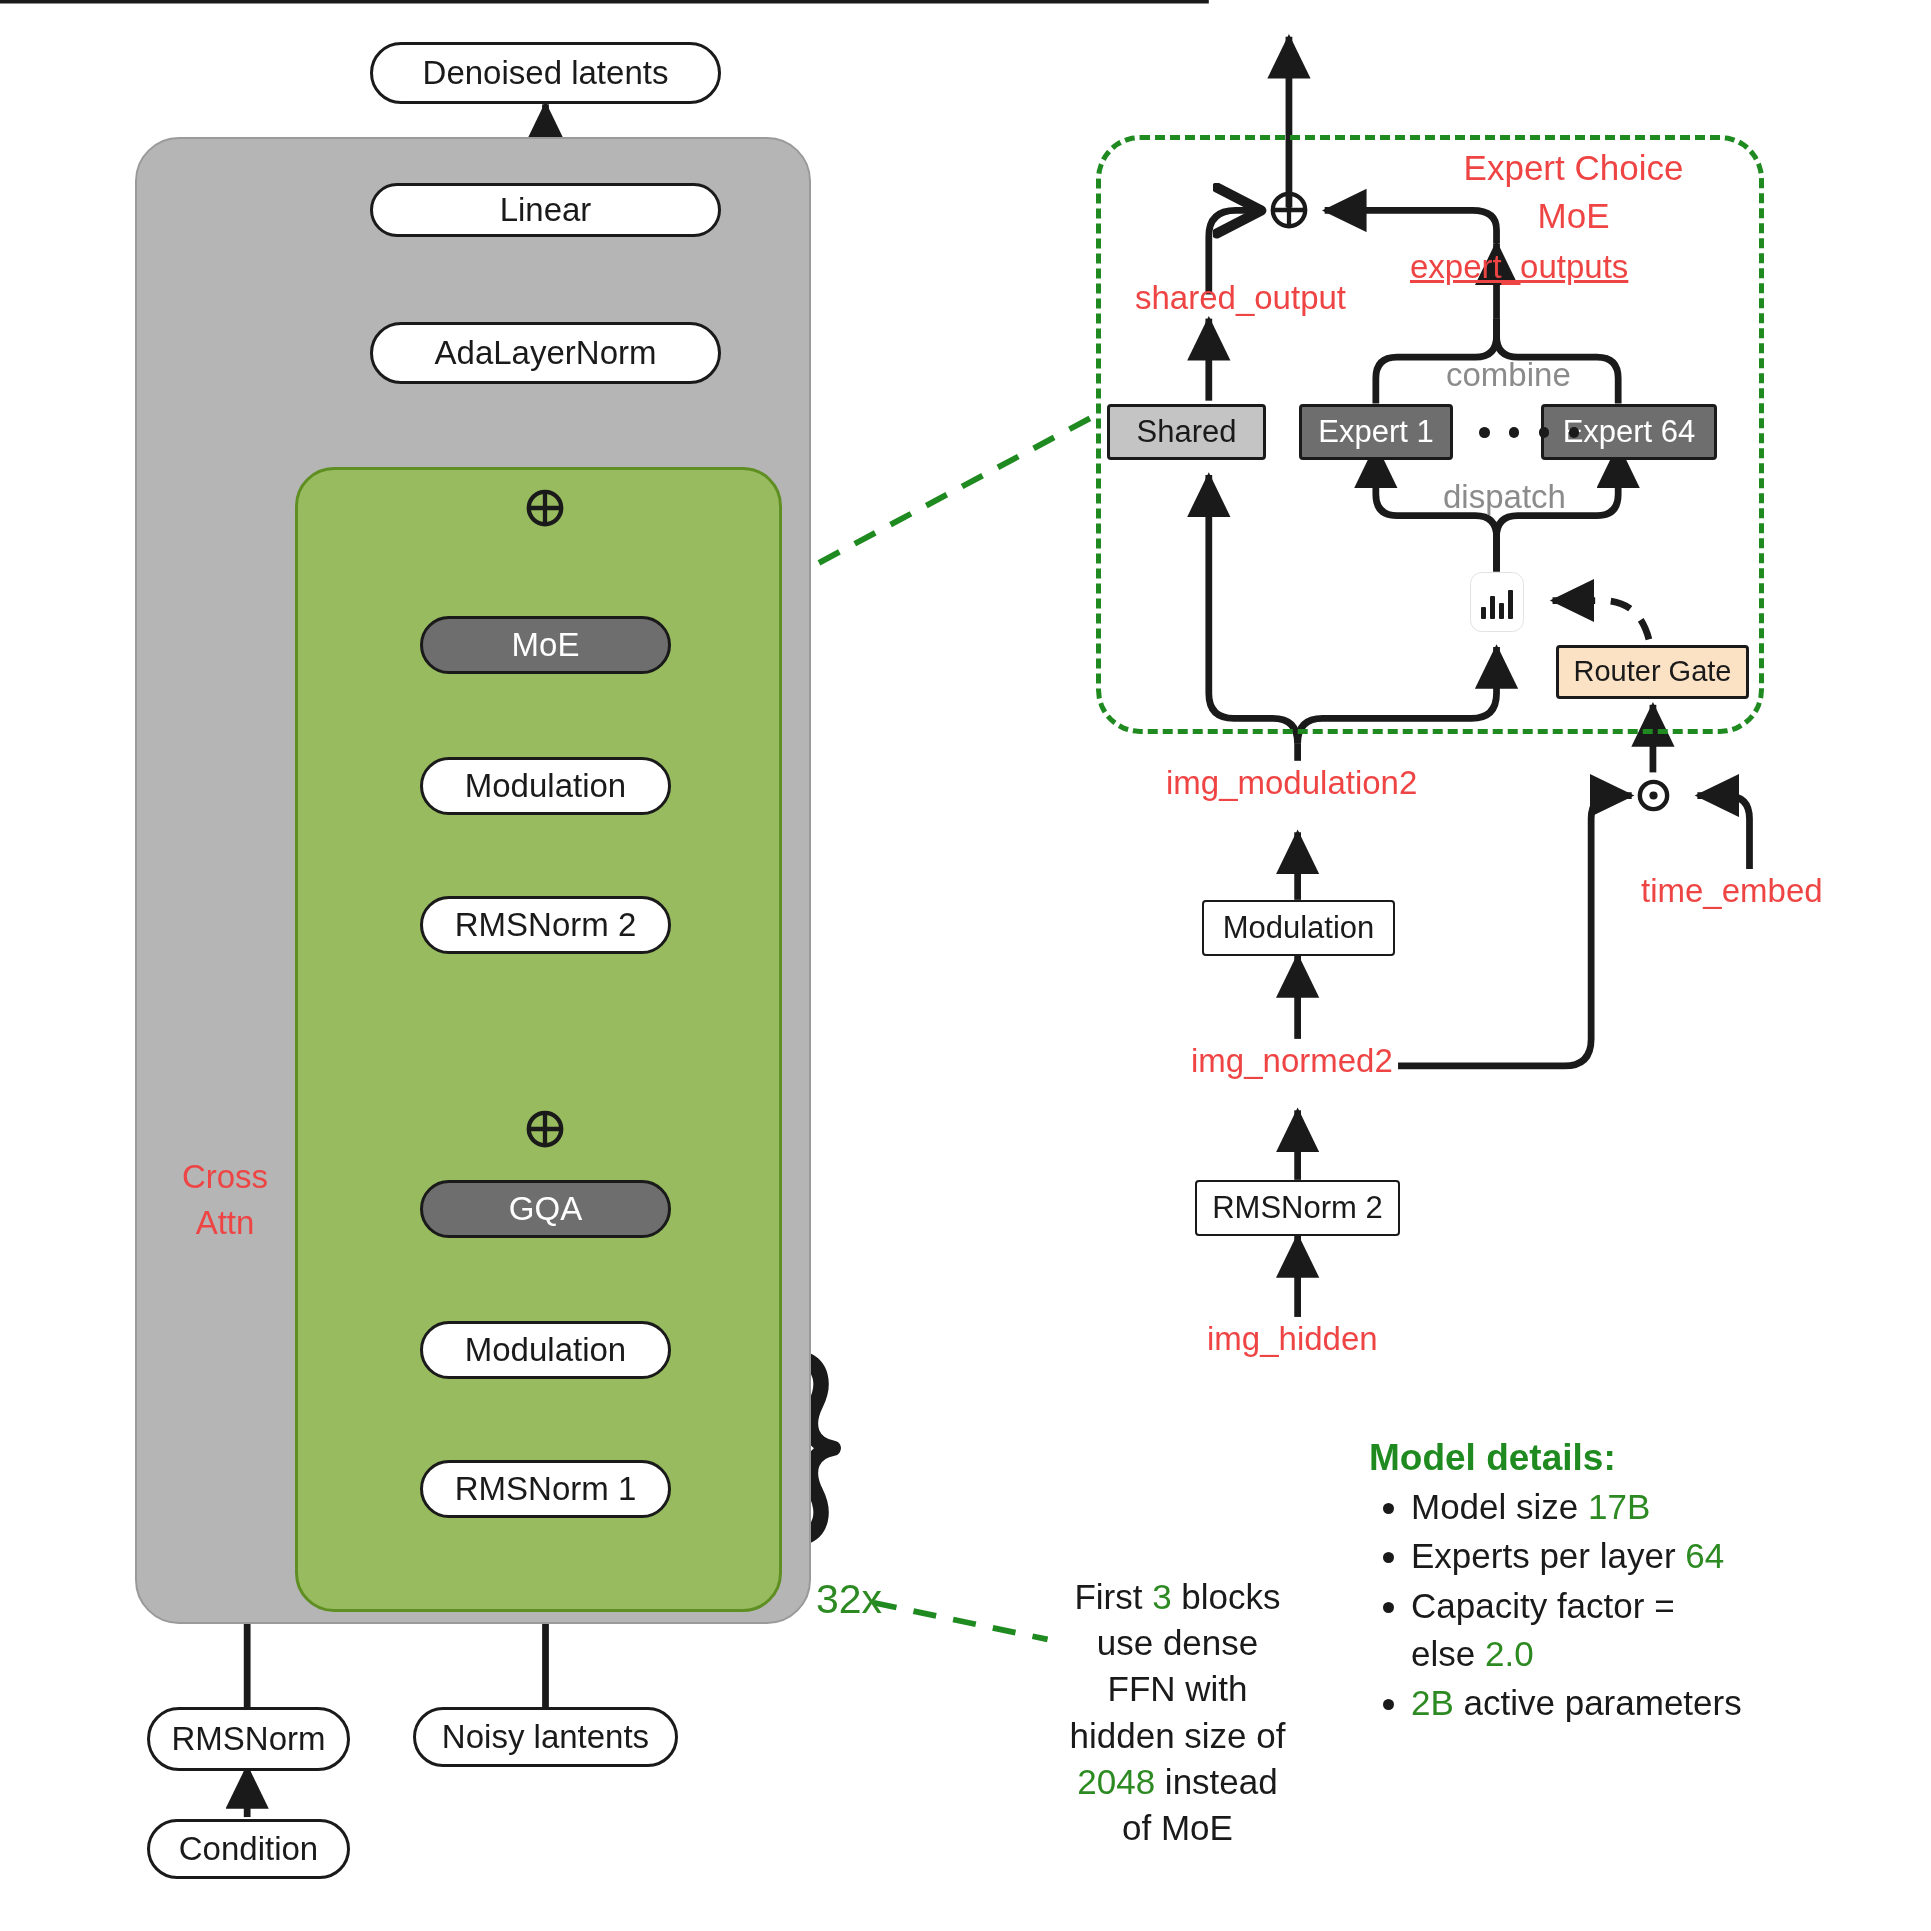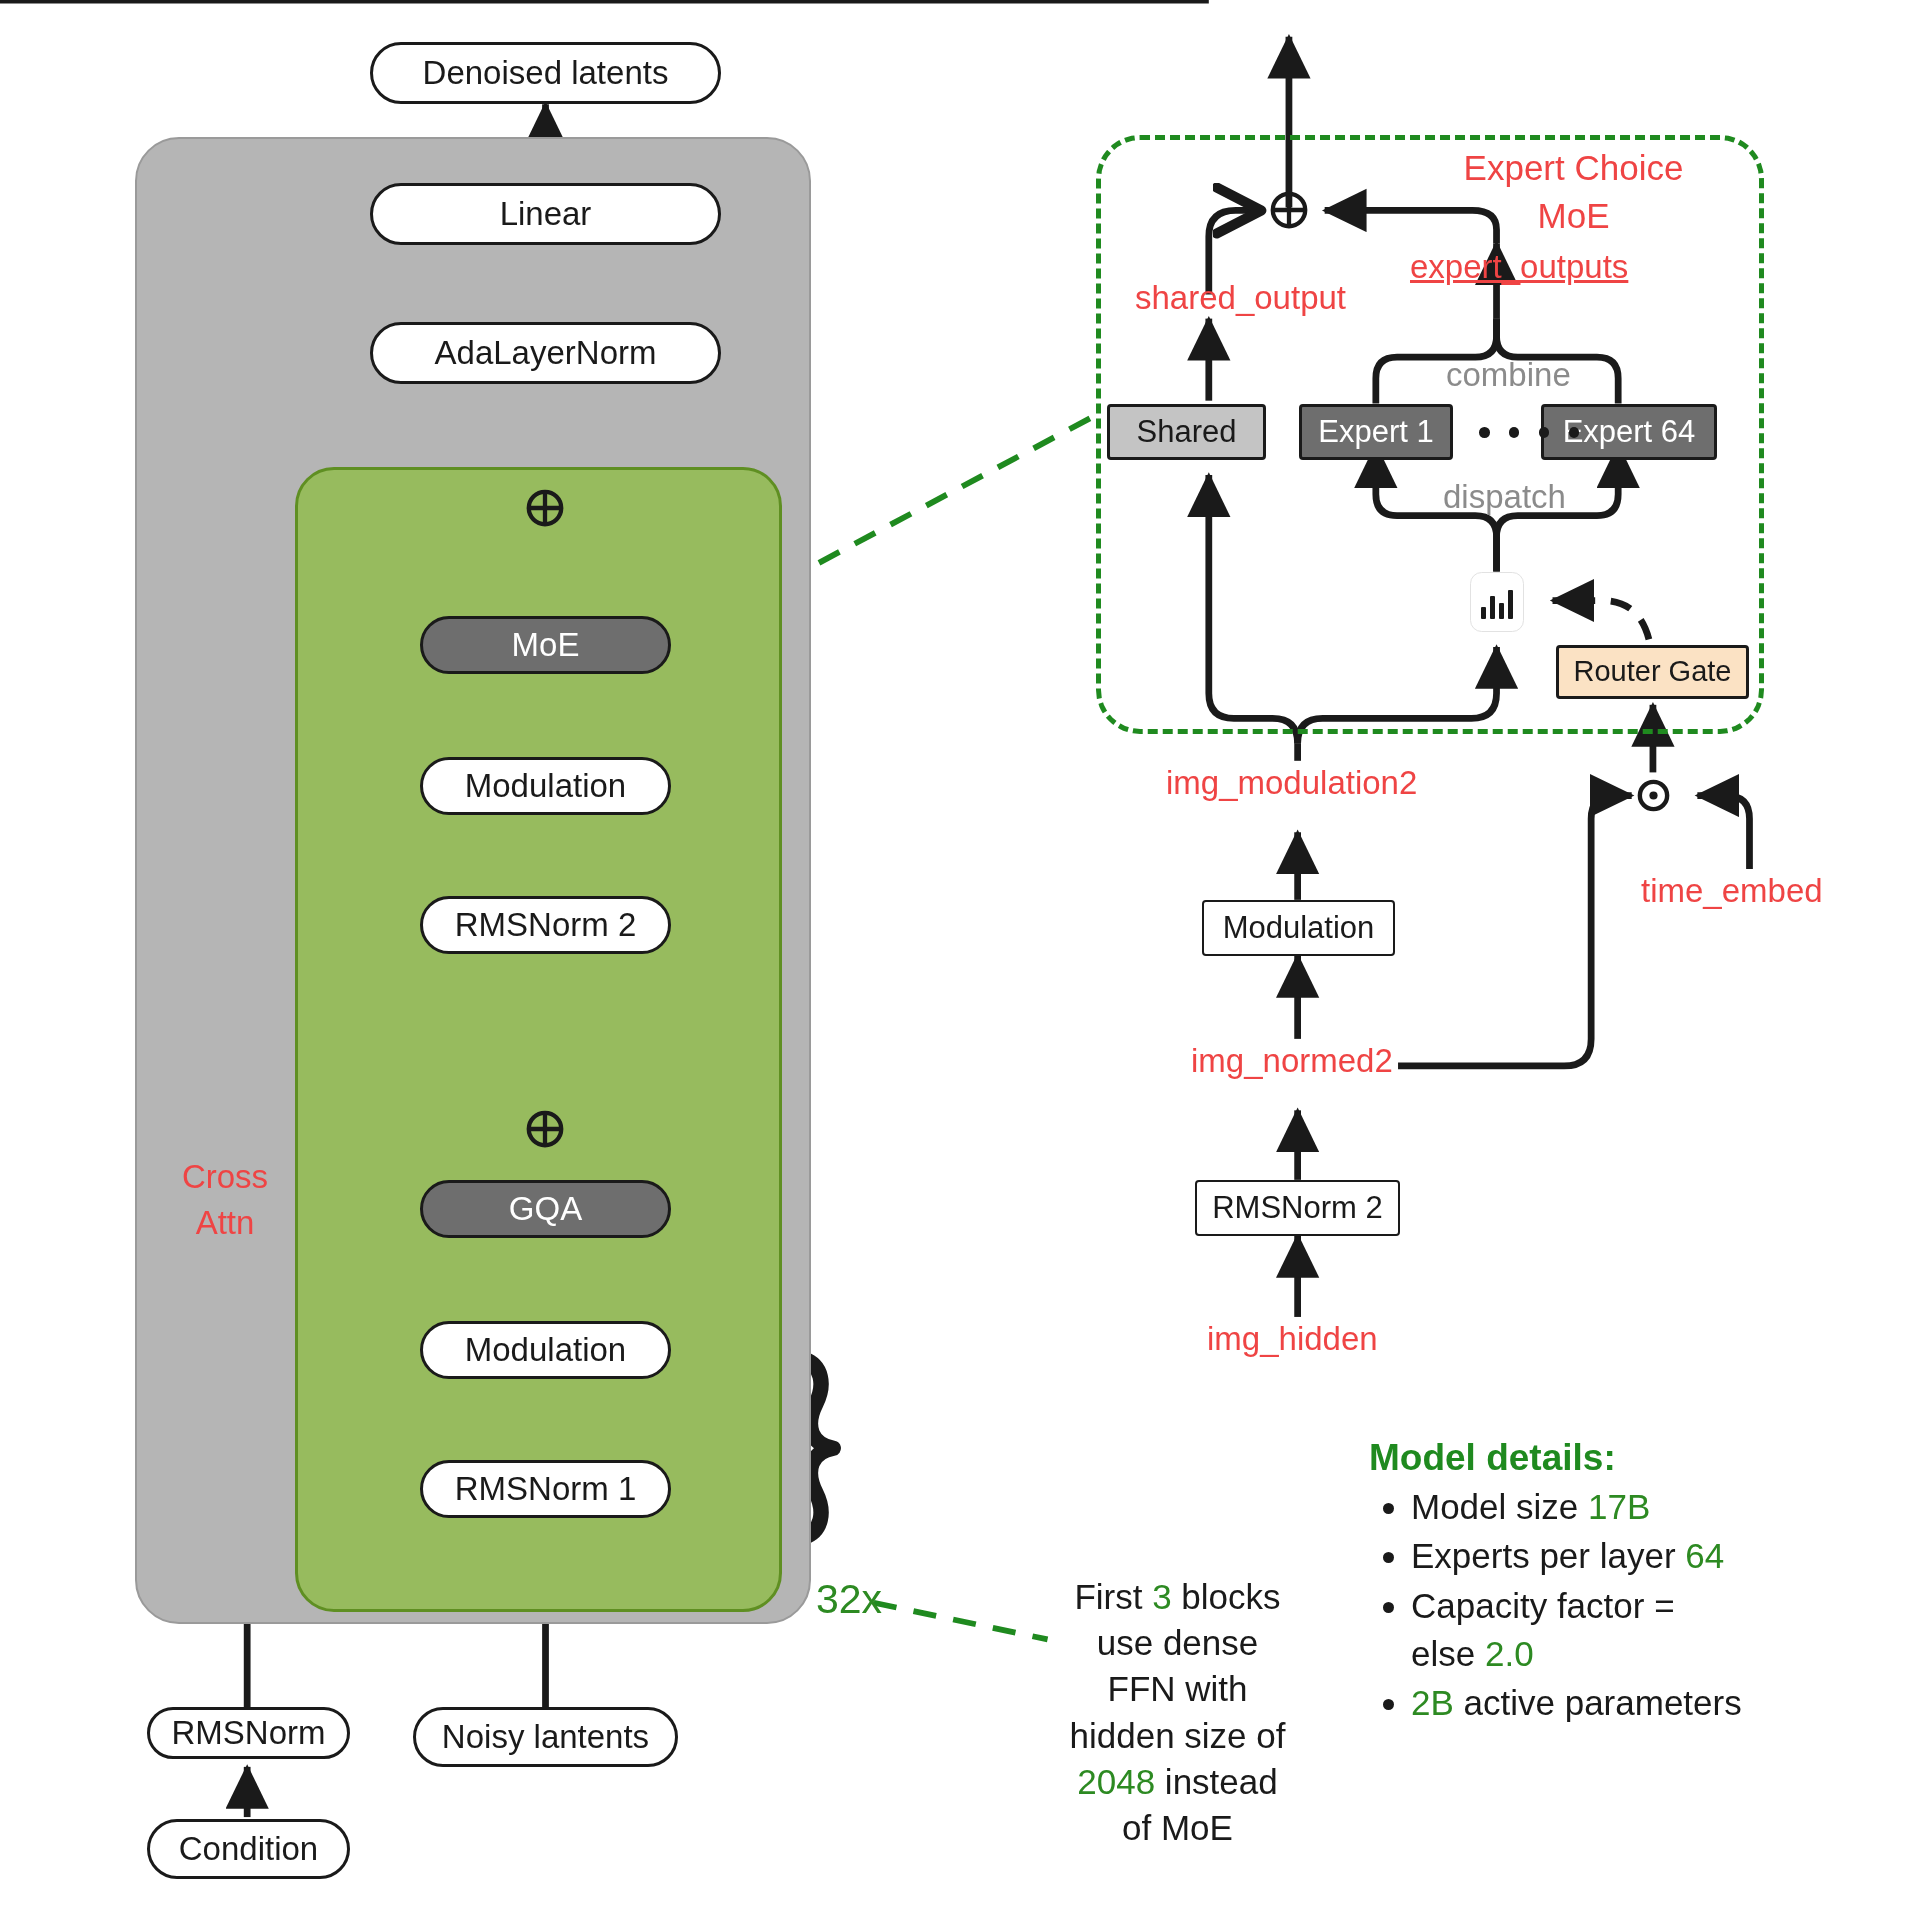--- a/index.html
+++ b/index.html
@@ -268,21 +268,21 @@
   <div class="outer-gray" style="left:135px; top:137px; width:676px; height:1487px;"></div>
 
   <div class="inner-green" style="left:295px; top:467px; width:487px; height:1145px;"></div>
 
   <div class="moe-dashed" style="left:1096px; top:135px; width:668px; height:599px;"></div>
 
   <div class="node pill" style="left:370px; top:42px; width:351px; height:62px;">
     <span>Denoised latents</span>
   </div>
 
-  <div class="node pill" style="left:370px; top:183px; width:351px; height:62px;">
+  <div class="node pill" style="left:370px; top:183px; width:351px; height:54px;">
     <span>Linear</span>
   </div>
 
   <div class="node pill" style="left:370px; top:322px; width:351px; height:62px;">
     <span>AdaLayerNorm</span>
   </div>
 
   <div class="op" style="left:524px; top:487px;">
     <svg width="42" height="42" viewBox="0 0 44 44">
       <circle cx="22" cy="22" r="17" fill="none" stroke="#1a1a1a" stroke-width="4.5"></circle>
@@ -319,21 +319,21 @@
     <span>Modulation</span>
   </div>
 
   <div class="node pill" style="left:420px; top:1460px; width:251px; height:58px;">
     <span>RMSNorm 1</span>
   </div>
 
   <div class="label center" style="left:162px; top:1157px; width:126px; text-align:center;">Cross</div>
   <div class="label center" style="left:162px; top:1203px; width:126px; text-align:center;">Attn</div>
 
-  <div class="node pill" style="left:147px; top:1707px; width:203px; height:52px;">
+  <div class="node pill" style="left:147px; top:1707px; width:203px; height:64px;">
     <span>RMSNorm</span>
   </div>
 
   <div class="node pill" style="left:147px; top:1819px; width:203px; height:60px;">
     <span>Condition</span>
   </div>
 
   <div class="node pill" style="left:413px; top:1707px; width:265px; height:60px;">
     <span>Noisy lantents</span>
   </div>

